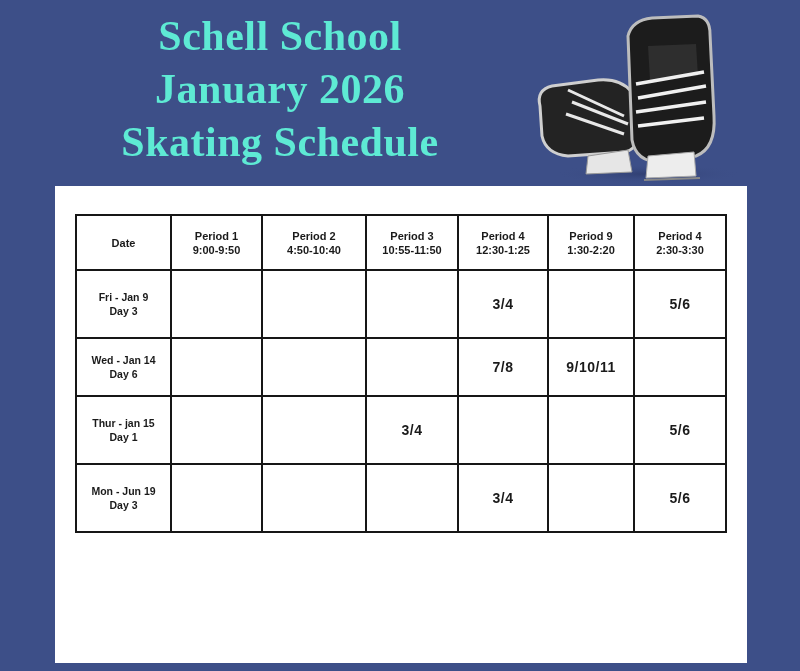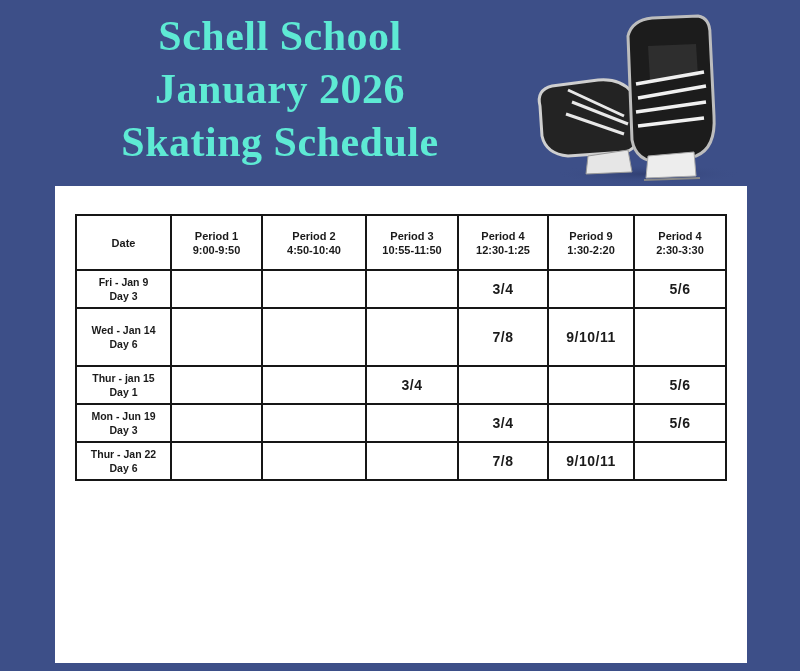--- a/index.html
+++ b/index.html
@@ -7,21 +7,21 @@
   .title { position:absolute; left:60px; top:10px; width:440px; text-align:center; color:#5eead4; font-family:"Liberation Serif", "DejaVu Serif", serif; font-weight:bold; font-size:42px; line-height:53px; letter-spacing:0.5px; }
   .title div { white-space:nowrap; }
   .skates { position:absolute; left:528px; top:6px; width:210px; height:178px; }
   .paper { position:absolute; left:55px; top:186px; width:692px; height:477px; background:#fff; }
   table.sched { position:absolute; left:75px; top:214px; border-collapse:collapse; table-layout:fixed; }
   table.sched td, table.sched th { border:2.5px solid #161616; text-align:center; vertical-align:middle; color:#1a1a1a; font-weight:bold; padding:0; }
   th { font-size:11px; line-height:14px; height:53px; }
   td.date { font-size:10.5px; line-height:14px; }
   td.val { font-size:14px; letter-spacing:0.5px; }
   td.note { font-size:13px; line-height:17px; letter-spacing:0.2px; }
-  tr.r { height:38px; }
+  tr.r { height:68px; }
   tr.r.tall { height:58px; }
 </style>
 </head>
 <body>
 
 <div class="title">
   <div>Schell School</div>
   <div>January 2026</div>
   <div>Skating Schedule</div>
 </div>
@@ -128,26 +128,14 @@
           <div>Mon - Jun 19</div>
           <div>Day 3</div>
         </td>
     <td class="val"></td>
     <td class="val"></td>
     <td class="val"></td>
     <td class="val">3/4</td>
     <td class="val"></td>
     <td class="val">5/6</td>
   </tr>
-  <tr class="r">
-    <td class="date">
-          <div>Thur - Jan 22</div>
-          <div>Day 6</div>
-        </td>
-    <td class="val"></td>
-    <td class="val"></td>
-    <td class="val"></td>
-    <td class="val">7/8</td>
-    <td class="val">9/10/11</td>
-    <td class="val"></td>
-  </tr>
 </tbody>
   </table>
 
 </body></html>

